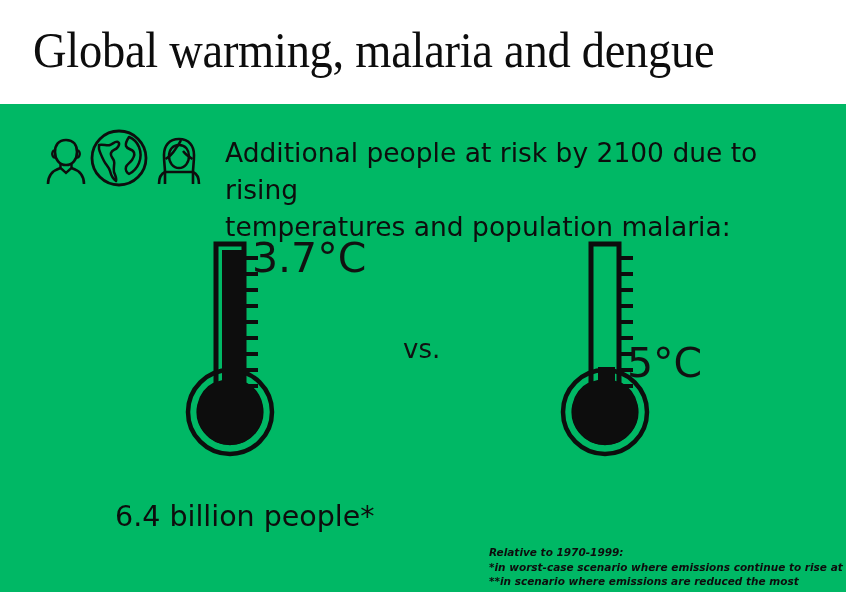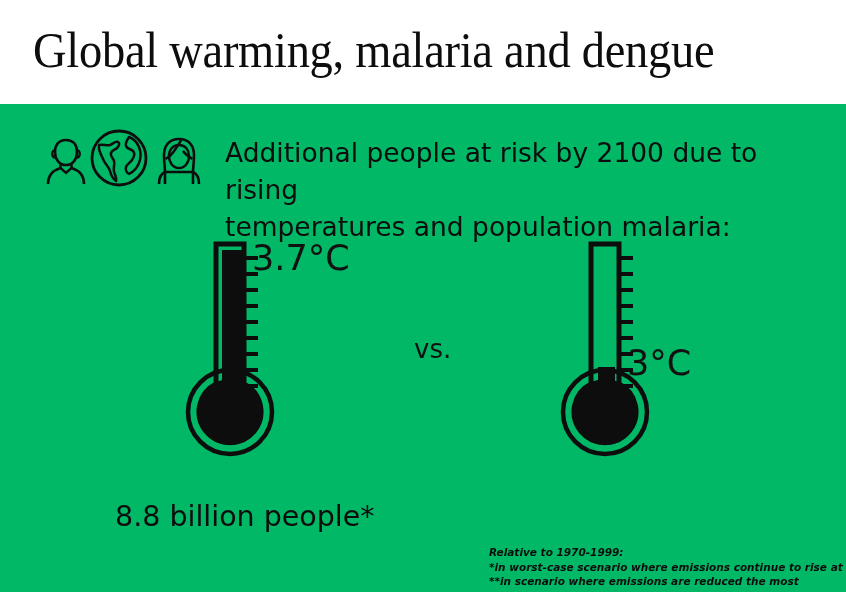--- a/index.html
+++ b/index.html
@@ -70,36 +70,35 @@
 
   
   .thermo {
     position: absolute;
   }
   .thermo-left { left: 178px; top: 234px; }
   .thermo-right { left: 553px; top: 234px; }
 
   .temp-label {
     position: absolute;
-    font-size: 35px;
+    font-size: 41px;
     line-height: 31px;
     color: #111111;
     white-space: nowrap;
   }
   .temp-label-left { left: 252px; top: 243px; }
   .temp-label-right { left: 627px; top: 348px; }
 
   .vs-label {
     position: absolute;
     left: 403px;
     top: 334px;
     font-size: 26px;
     line-height: 30px;
     color: #111111;
-    margin-left: 11px;
   }
 
   
   .value-label {
     position: absolute;
     font-size: 28.5px;
     line-height: 34px;
     color: #0d0d0d;
     white-space: nowrap;
   }
@@ -215,23 +214,23 @@
         <line x1="66" y1="56" x2="80" y2="56"></line>
         <line x1="66" y1="72" x2="80" y2="72"></line>
         <line x1="66" y1="88" x2="80" y2="88"></line>
         <line x1="66" y1="104" x2="80" y2="104"></line>
         <line x1="66" y1="120" x2="80" y2="120"></line>
         <line x1="66" y1="136" x2="80" y2="136"></line>
         <line x1="66" y1="152" x2="80" y2="152"></line>
       </g>
     </svg>
   </span>
-  <div class="temp-label temp-label-right">3°C</div>
-
-  <div class="value-label value-left">8.8 billion people*</div>
+  <div class="temp-label temp-label-right">5°C</div>
+
+  <div class="value-label value-left">6.4 billion people*</div>
 
   <div class="footnotes">
     <span>Relative to 1970-1999:</span>
     <span>*in worst-case scenario where emissions continue to rise at current levels</span>
     <span>**in scenario where emissions are reduced the most</span>
   </div>
 
 </div>
 
 </body></html>

